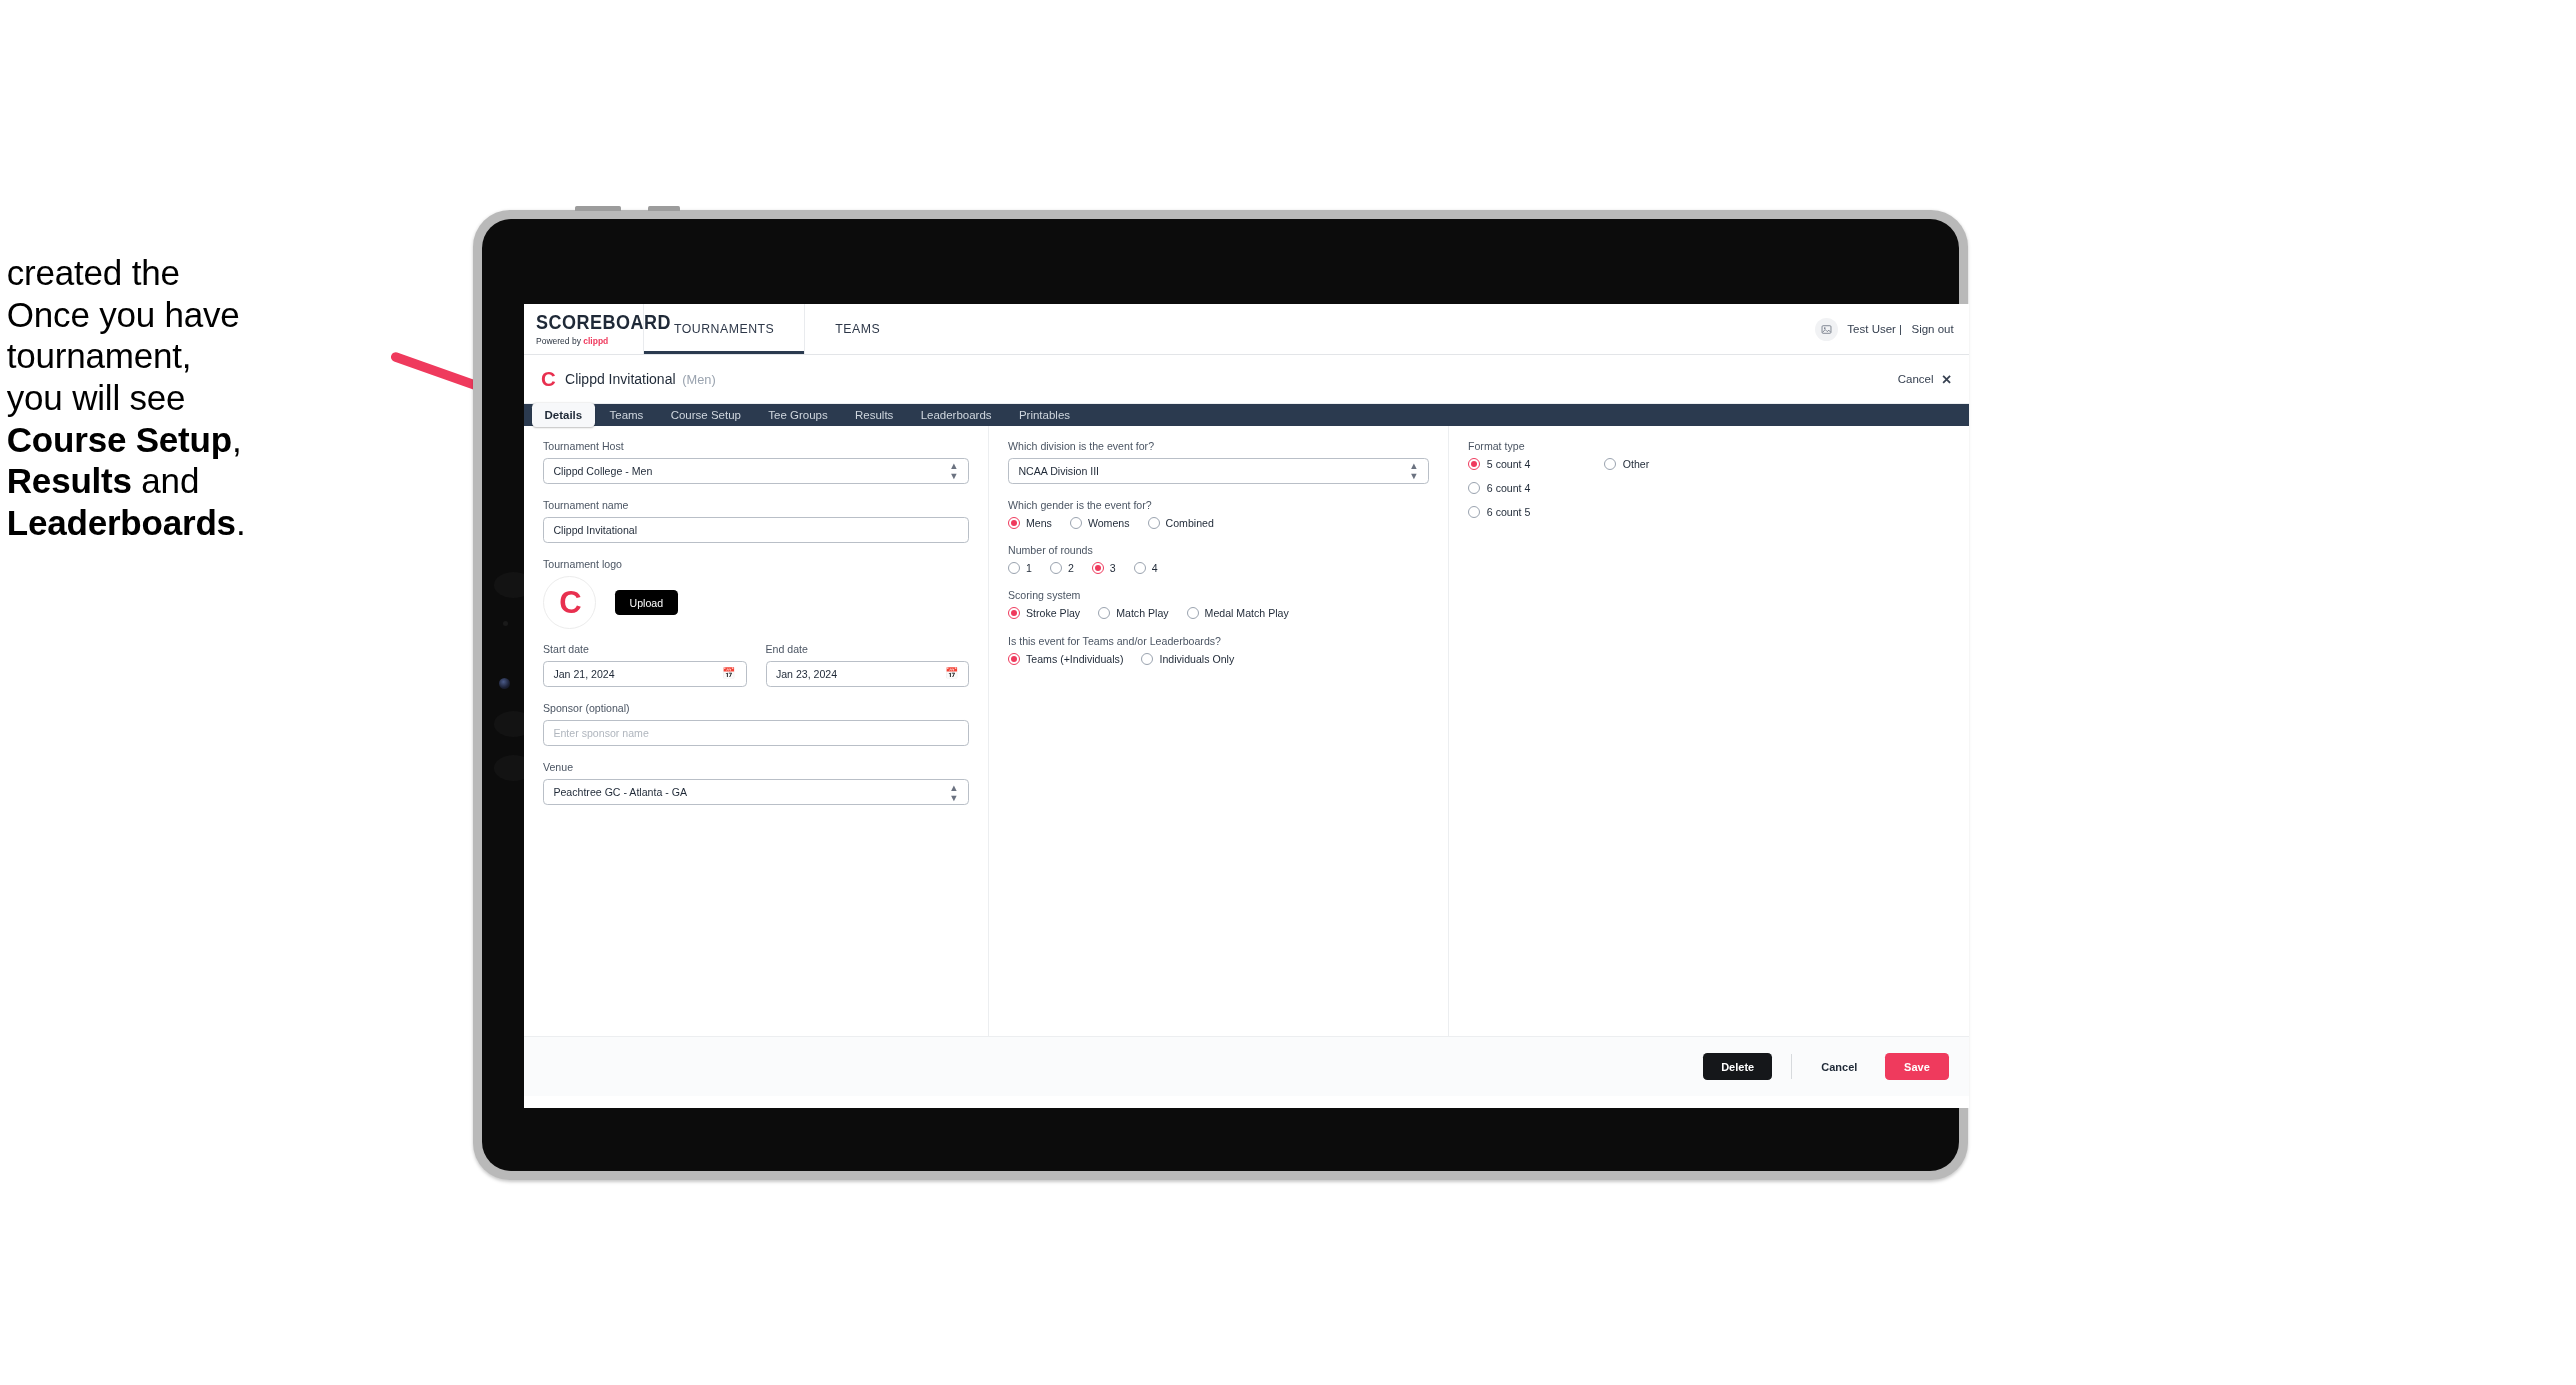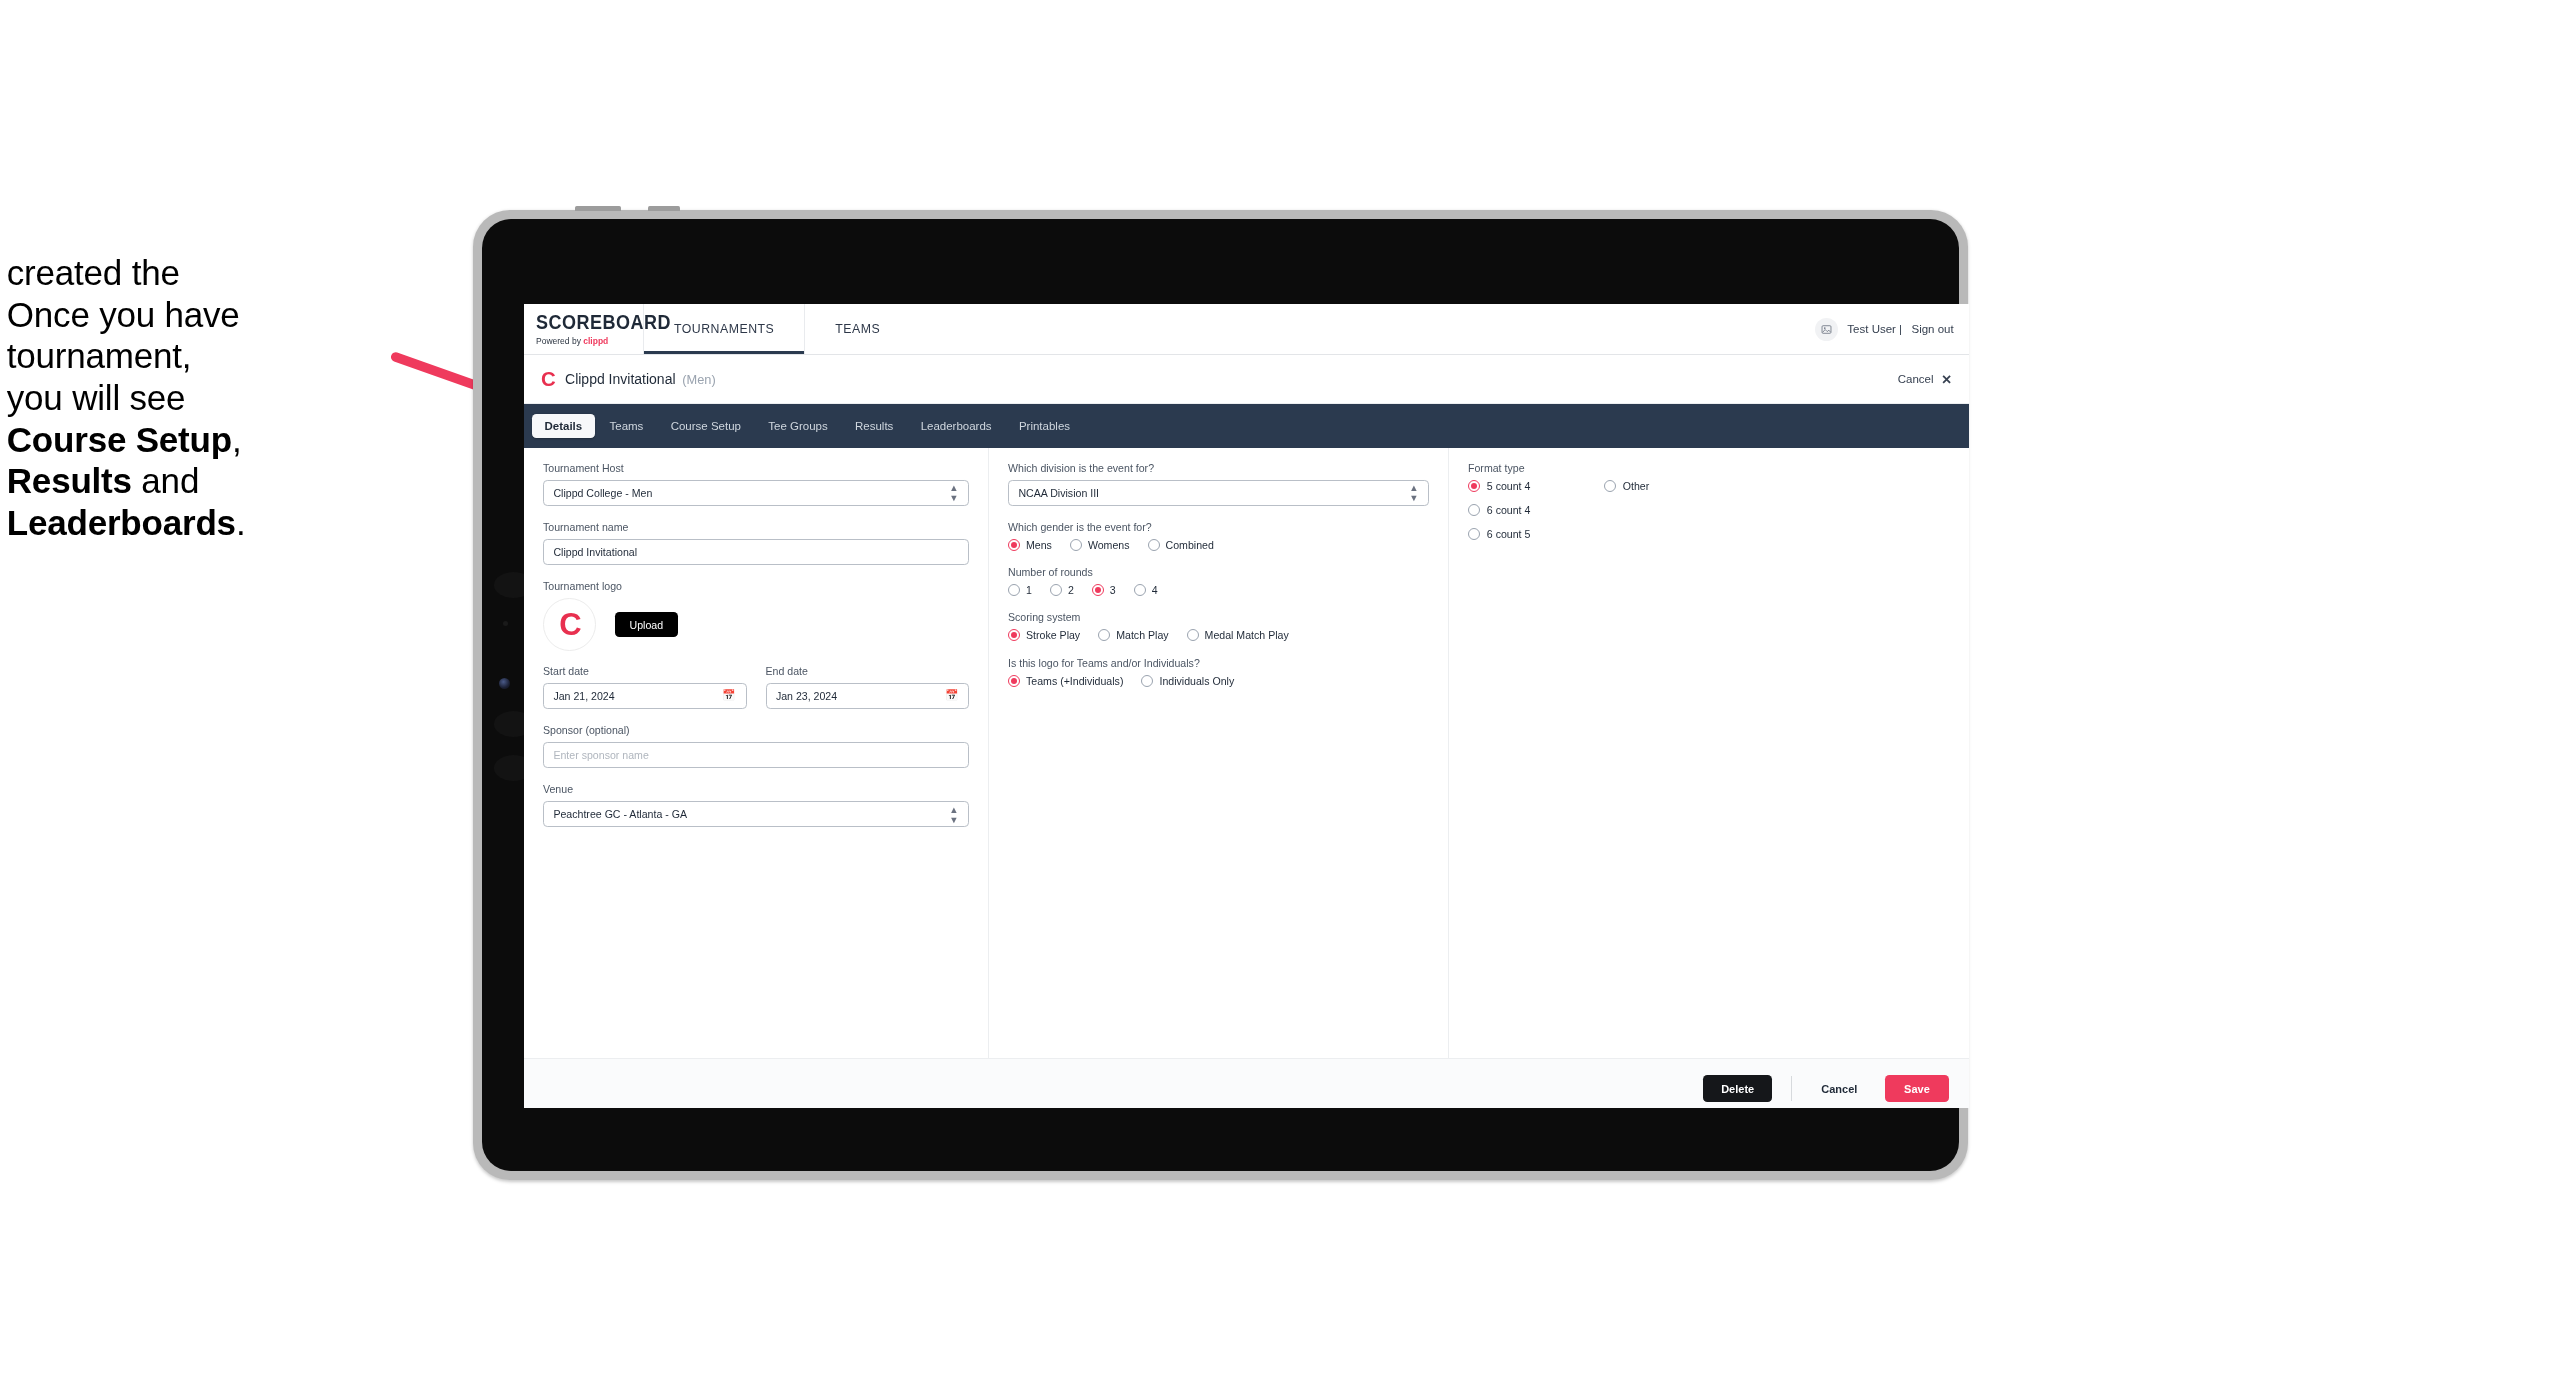--- a/index.html
+++ b/index.html
@@ -121,21 +121,21 @@
   #title-name { font-size: 14px; color: #1f2937; }
   #title-sub { font-size: 12.8px; color: #9aa3af; margin-left: 6.8px; }
   #cancel-head {
     margin-left: auto; display: flex; align-items: center; gap: 7.7px;
     font-size: 11.5px; color: #374151; cursor: pointer;
   }
   #cancel-head .xg { font-size: 12.8px; font-weight: 600; }
 
   
   #tabs {
-    height: 44px; background: #2b3a4f;
+    height: 22px; background: #2b3a4f;
     display: flex; align-items: center; padding-left: 7.7px; gap: 1.7px;
   }
   .tab {
     font-size: 11.5px; color: #cfd6de; padding: 6px 12.8px;
     border-radius: 4.3px; cursor: pointer; white-space: nowrap;
   }
   .tab.active {
     background: #f7f8fa; color: #1f2937; font-weight: 600;
     box-shadow: 0 0.9px 1.7px rgba(0,0,0,.25);
   }
@@ -392,21 +392,21 @@
           <div class="ritem">
             <span class="rdot"></span>
             <span class="rlabel">Match Play</span>
           </div>
           <div class="ritem">
             <span class="rdot"></span>
             <span class="rlabel">Medal Match Play</span>
           </div>
         </div>
 
-        <div class="flabel">Is this logo for Teams and/or Individuals?</div>
+        <div class="flabel">Is this event for Teams and/or Leaderboards?</div>
         <div class="rgroup">
           <div class="ritem">
             <span class="rdot on"></span>
             <span class="rlabel">Teams (+Individuals)</span>
           </div>
           <div class="ritem">
             <span class="rdot"></span>
             <span class="rlabel">Individuals Only</span>
           </div>
         </div>

